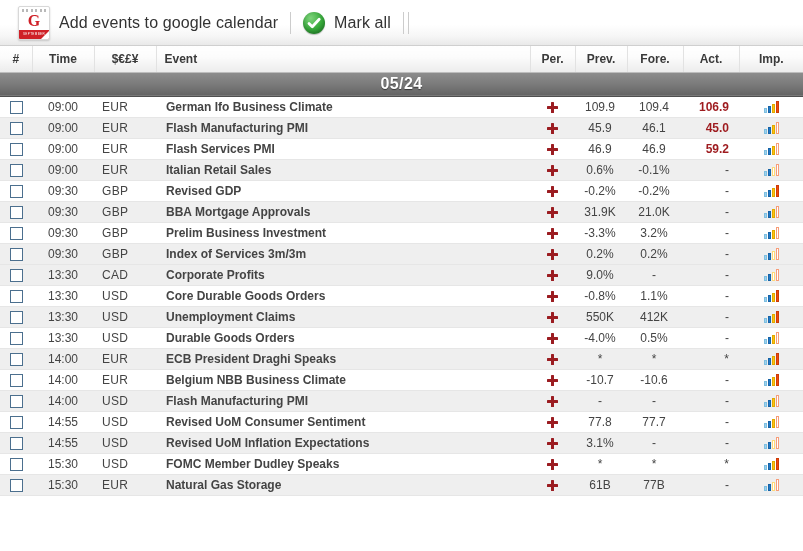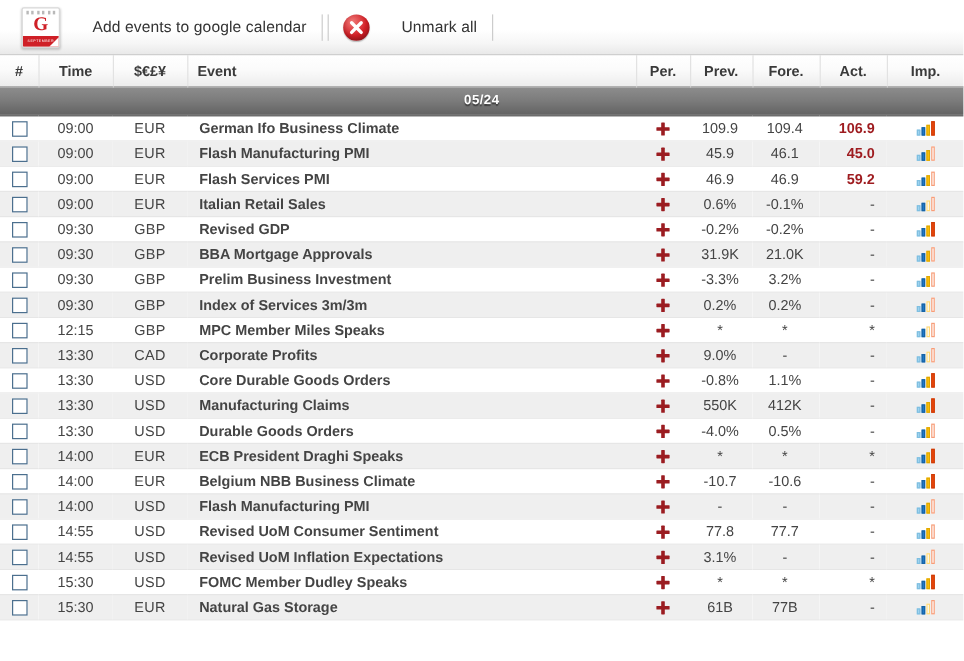--- a/index.html
+++ b/index.html
@@ -29,23 +29,23 @@
   }
   .tb-item {
     display: flex;
     align-items: center;
     height: 40px;
     padding: 0 10px;
     cursor: pointer;
     white-space: nowrap;
   }
   .tb-label {
-    font-size: 13px;
+    font-size: 16px;
     color: #333333;
-    margin-left: 27px;
+    margin-left: 9px;
     letter-spacing: 0.1px;
   }
   .tb-sep {
     width: 1px;
     height: 22px;
     background: #cccccc;
     margin: 0 2px;
   }
 
   
@@ -167,21 +167,21 @@
     white-space: nowrap;
   }
   #cal-table th.thc { text-align: center; padding: 0 4px; }
   #cal-table th:last-child { border-right: none; margin-left: 39px; }
 
   tr.date-row td {
     height: 21px;
     background: linear-gradient(to bottom, #8d8d8d 0%, #7b7b7b 50%, #636363 100%);
     color: #ffffff;
     font-weight: bold;
-    font-size: 11px;
+    font-size: 16px;
     text-align: center;
     letter-spacing: .4px;
     text-shadow: 0 1px 1px rgba(0,0,0,.5);
     border-top: 1px solid #9c9c9c;
     border-bottom: 1px solid #4f4f4f;
   }
 
   tr.ev-row { height: 18px; }
   tr.ev-row td {
     height: 21px;
@@ -191,21 +191,21 @@
     font-size: 12px;
     color: #444444;
     white-space: nowrap;
     overflow: hidden;
   }
   tr.ev-row.odd td { background: #ffffff; }
   tr.ev-row.even td { background: #efefef; }
 
   td.c-chk { text-align: center; padding: 0 !important; }
   td.c-time { text-align: center; color: #555555; }
-  td.c-cur  { text-align: center; color: #555555; letter-spacing: .3px; }
+  td.c-cur  { color: #555555; letter-spacing: .3px; }
   td.c-event { font-weight: bold; color: #2f2f2f; padding-left: 10px !important; }
   td.c-per  { text-align: center; padding: 0 !important; }
   td.c-num  { text-align: center; padding-right: 10px !important; color: #4a4a4a; }
   td.c-act  { text-align: right; padding-right: 10px !important; color: #4a4a4a; }
   td.c-act.hl { color: #9e1b1f; font-weight: bold; }
   td.c-imp  { text-align: center; padding: 0 !important; }
 
   .chk {
     display: inline-block;
     width: 11px; height: 11px;
@@ -271,31 +271,31 @@
       </span>
       <span class="gcal-g">G</span>
       <span class="gcal-band">SEPTEMBER</span>
       <span class="gcal-fold"></span>
     </span>
     <span class="tb-label">Add events to google calendar</span>
   </div>
 
   <span class="tb-sep"></span>
 
-
-  <span class="tb-sep"></span>
-
   <div class="tb-item">
-    <span class="circ-icon circ-red">
+    <span class="circ-icon circ-green">
       <svg width="22" height="22" viewBox="0 0 22 22">
-        <path d="M7 7 L15 15 M15 7 L7 15" stroke="#ffffff" stroke-width="2.8" fill="none" stroke-linecap="round"></path>
+        <path d="M6 11.4 L9.3 14.7 L16.2 7.2" stroke="#ffffff" stroke-width="2.8" fill="none" stroke-linecap="round" stroke-linejoin="round"></path>
       </svg>
     </span>
-    <span class="tb-label">Unmark all</span>
+    <span class="tb-label">Mark all</span>
   </div>
+
+  <span class="tb-sep"></span>
+
 
   <span class="tb-sep"></span>
 
 
 </div>
 
 <table id="cal-table">
   <colgroup>
     <col style="width:32px">
       <col style="width:62px">
@@ -445,196 +445,180 @@
         <td class="c-num">0.2%</td>
         <td class="c-num">0.2%</td>
         <td class="c-act">-</td>
         <td class="c-imp"><span class="imp">
             <b class="b1 f1"></b>
             <b class="b2 f2"></b>
             <b class="b3 h3"></b>
             <b class="b4 h4"></b>
           </span></td>
       </tr>
-      <tr class="ev-row odd">
-        <td class="c-chk"><span class="chk"></span></td>
-        <td class="c-time">12:15</td>
-        <td class="c-cur">GBP</td>
-        <td class="c-event">MPC Member Miles Speaks</td>
+      <tr class="ev-row even">
+        <td class="c-chk"><span class="chk"></span></td>
+        <td class="c-time">13:30</td>
+        <td class="c-cur">CAD</td>
+        <td class="c-event">Corporate Profits</td>
+        <td class="c-per"><span class="plus"></span></td>
+        <td class="c-num">9.0%</td>
+        <td class="c-num">-</td>
+        <td class="c-act">-</td>
+        <td class="c-imp"><span class="imp">
+            <b class="b1 f1"></b>
+            <b class="b2 f2"></b>
+            <b class="b3 h3"></b>
+            <b class="b4 h4"></b>
+          </span></td>
+      </tr>
+      <tr class="ev-row odd">
+        <td class="c-chk"><span class="chk"></span></td>
+        <td class="c-time">13:30</td>
+        <td class="c-cur">USD</td>
+        <td class="c-event">Core Durable Goods Orders</td>
+        <td class="c-per"><span class="plus"></span></td>
+        <td class="c-num">-0.8%</td>
+        <td class="c-num">1.1%</td>
+        <td class="c-act">-</td>
+        <td class="c-imp"><span class="imp">
+            <b class="b1 f1"></b>
+            <b class="b2 f2"></b>
+            <b class="b3 f3"></b>
+            <b class="b4 f4"></b>
+          </span></td>
+      </tr>
+      <tr class="ev-row even">
+        <td class="c-chk"><span class="chk"></span></td>
+        <td class="c-time">13:30</td>
+        <td class="c-cur">USD</td>
+        <td class="c-event">Unemployment Claims</td>
+        <td class="c-per"><span class="plus"></span></td>
+        <td class="c-num">550K</td>
+        <td class="c-num">412K</td>
+        <td class="c-act">-</td>
+        <td class="c-imp"><span class="imp">
+            <b class="b1 f1"></b>
+            <b class="b2 f2"></b>
+            <b class="b3 f3"></b>
+            <b class="b4 f4"></b>
+          </span></td>
+      </tr>
+      <tr class="ev-row odd">
+        <td class="c-chk"><span class="chk"></span></td>
+        <td class="c-time">13:30</td>
+        <td class="c-cur">USD</td>
+        <td class="c-event">Durable Goods Orders</td>
+        <td class="c-per"><span class="plus"></span></td>
+        <td class="c-num">-4.0%</td>
+        <td class="c-num">0.5%</td>
+        <td class="c-act">-</td>
+        <td class="c-imp"><span class="imp">
+            <b class="b1 f1"></b>
+            <b class="b2 f2"></b>
+            <b class="b3 f3"></b>
+            <b class="b4 h4"></b>
+          </span></td>
+      </tr>
+      <tr class="ev-row even">
+        <td class="c-chk"><span class="chk"></span></td>
+        <td class="c-time">14:00</td>
+        <td class="c-cur">EUR</td>
+        <td class="c-event">ECB President Draghi Speaks</td>
         <td class="c-per"><span class="plus"></span></td>
         <td class="c-num">*</td>
         <td class="c-num">*</td>
         <td class="c-act">*</td>
         <td class="c-imp"><span class="imp">
             <b class="b1 f1"></b>
             <b class="b2 f2"></b>
-            <b class="b3 h3"></b>
-            <b class="b4 h4"></b>
-          </span></td>
-      </tr>
-      <tr class="ev-row even">
-        <td class="c-chk"><span class="chk"></span></td>
-        <td class="c-time">13:30</td>
-        <td class="c-cur">CAD</td>
-        <td class="c-event">Corporate Profits</td>
-        <td class="c-per"><span class="plus"></span></td>
-        <td class="c-num">9.0%</td>
-        <td class="c-num">-</td>
-        <td class="c-act">-</td>
-        <td class="c-imp"><span class="imp">
-            <b class="b1 f1"></b>
-            <b class="b2 f2"></b>
-            <b class="b3 h3"></b>
-            <b class="b4 h4"></b>
-          </span></td>
-      </tr>
-      <tr class="ev-row odd">
-        <td class="c-chk"><span class="chk"></span></td>
-        <td class="c-time">13:30</td>
-        <td class="c-cur">USD</td>
-        <td class="c-event">Core Durable Goods Orders</td>
-        <td class="c-per"><span class="plus"></span></td>
-        <td class="c-num">-0.8%</td>
-        <td class="c-num">1.1%</td>
-        <td class="c-act">-</td>
-        <td class="c-imp"><span class="imp">
-            <b class="b1 f1"></b>
-            <b class="b2 f2"></b>
             <b class="b3 f3"></b>
             <b class="b4 f4"></b>
           </span></td>
       </tr>
-      <tr class="ev-row even">
-        <td class="c-chk"><span class="chk"></span></td>
-        <td class="c-time">13:30</td>
-        <td class="c-cur">USD</td>
-        <td class="c-event">Manufacturing Claims</td>
-        <td class="c-per"><span class="plus"></span></td>
-        <td class="c-num">550K</td>
-        <td class="c-num">412K</td>
-        <td class="c-act">-</td>
-        <td class="c-imp"><span class="imp">
-            <b class="b1 f1"></b>
-            <b class="b2 f2"></b>
-            <b class="b3 f3"></b>
-            <b class="b4 f4"></b>
-          </span></td>
-      </tr>
-      <tr class="ev-row odd">
-        <td class="c-chk"><span class="chk"></span></td>
-        <td class="c-time">13:30</td>
-        <td class="c-cur">USD</td>
-        <td class="c-event">Durable Goods Orders</td>
-        <td class="c-per"><span class="plus"></span></td>
-        <td class="c-num">-4.0%</td>
-        <td class="c-num">0.5%</td>
-        <td class="c-act">-</td>
-        <td class="c-imp"><span class="imp">
-            <b class="b1 f1"></b>
-            <b class="b2 f2"></b>
-            <b class="b3 f3"></b>
-            <b class="b4 h4"></b>
-          </span></td>
-      </tr>
-      <tr class="ev-row even">
+      <tr class="ev-row odd">
         <td class="c-chk"><span class="chk"></span></td>
         <td class="c-time">14:00</td>
         <td class="c-cur">EUR</td>
-        <td class="c-event">ECB President Draghi Speaks</td>
+        <td class="c-event">Belgium NBB Business Climate</td>
+        <td class="c-per"><span class="plus"></span></td>
+        <td class="c-num">-10.7</td>
+        <td class="c-num">-10.6</td>
+        <td class="c-act">-</td>
+        <td class="c-imp"><span class="imp">
+            <b class="b1 f1"></b>
+            <b class="b2 f2"></b>
+            <b class="b3 f3"></b>
+            <b class="b4 f4"></b>
+          </span></td>
+      </tr>
+      <tr class="ev-row even">
+        <td class="c-chk"><span class="chk"></span></td>
+        <td class="c-time">14:00</td>
+        <td class="c-cur">USD</td>
+        <td class="c-event">Flash Manufacturing PMI</td>
+        <td class="c-per"><span class="plus"></span></td>
+        <td class="c-num">-</td>
+        <td class="c-num">-</td>
+        <td class="c-act">-</td>
+        <td class="c-imp"><span class="imp">
+            <b class="b1 f1"></b>
+            <b class="b2 f2"></b>
+            <b class="b3 f3"></b>
+            <b class="b4 h4"></b>
+          </span></td>
+      </tr>
+      <tr class="ev-row odd">
+        <td class="c-chk"><span class="chk"></span></td>
+        <td class="c-time">14:55</td>
+        <td class="c-cur">USD</td>
+        <td class="c-event">Revised UoM Consumer Sentiment</td>
+        <td class="c-per"><span class="plus"></span></td>
+        <td class="c-num">77.8</td>
+        <td class="c-num">77.7</td>
+        <td class="c-act">-</td>
+        <td class="c-imp"><span class="imp">
+            <b class="b1 f1"></b>
+            <b class="b2 f2"></b>
+            <b class="b3 f3"></b>
+            <b class="b4 h4"></b>
+          </span></td>
+      </tr>
+      <tr class="ev-row even">
+        <td class="c-chk"><span class="chk"></span></td>
+        <td class="c-time">14:55</td>
+        <td class="c-cur">USD</td>
+        <td class="c-event">Revised UoM Inflation Expectations</td>
+        <td class="c-per"><span class="plus"></span></td>
+        <td class="c-num">3.1%</td>
+        <td class="c-num">-</td>
+        <td class="c-act">-</td>
+        <td class="c-imp"><span class="imp">
+            <b class="b1 f1"></b>
+            <b class="b2 f2"></b>
+            <b class="b3 h3"></b>
+            <b class="b4 h4"></b>
+          </span></td>
+      </tr>
+      <tr class="ev-row odd">
+        <td class="c-chk"><span class="chk"></span></td>
+        <td class="c-time">15:30</td>
+        <td class="c-cur">USD</td>
+        <td class="c-event">FOMC Member Dudley Speaks</td>
         <td class="c-per"><span class="plus"></span></td>
         <td class="c-num">*</td>
         <td class="c-num">*</td>
         <td class="c-act">*</td>
         <td class="c-imp"><span class="imp">
             <b class="b1 f1"></b>
             <b class="b2 f2"></b>
             <b class="b3 f3"></b>
             <b class="b4 f4"></b>
           </span></td>
       </tr>
-      <tr class="ev-row odd">
-        <td class="c-chk"><span class="chk"></span></td>
-        <td class="c-time">14:00</td>
-        <td class="c-cur">EUR</td>
-        <td class="c-event">Belgium NBB Business Climate</td>
-        <td class="c-per"><span class="plus"></span></td>
-        <td class="c-num">-10.7</td>
-        <td class="c-num">-10.6</td>
-        <td class="c-act">-</td>
-        <td class="c-imp"><span class="imp">
-            <b class="b1 f1"></b>
-            <b class="b2 f2"></b>
-            <b class="b3 f3"></b>
-            <b class="b4 f4"></b>
-          </span></td>
-      </tr>
-      <tr class="ev-row even">
-        <td class="c-chk"><span class="chk"></span></td>
-        <td class="c-time">14:00</td>
-        <td class="c-cur">USD</td>
-        <td class="c-event">Flash Manufacturing PMI</td>
-        <td class="c-per"><span class="plus"></span></td>
-        <td class="c-num">-</td>
-        <td class="c-num">-</td>
-        <td class="c-act">-</td>
-        <td class="c-imp"><span class="imp">
-            <b class="b1 f1"></b>
-            <b class="b2 f2"></b>
-            <b class="b3 f3"></b>
-            <b class="b4 h4"></b>
-          </span></td>
-      </tr>
-      <tr class="ev-row odd">
-        <td class="c-chk"><span class="chk"></span></td>
-        <td class="c-time">14:55</td>
-        <td class="c-cur">USD</td>
-        <td class="c-event">Revised UoM Consumer Sentiment</td>
-        <td class="c-per"><span class="plus"></span></td>
-        <td class="c-num">77.8</td>
-        <td class="c-num">77.7</td>
-        <td class="c-act">-</td>
-        <td class="c-imp"><span class="imp">
-            <b class="b1 f1"></b>
-            <b class="b2 f2"></b>
-            <b class="b3 f3"></b>
-            <b class="b4 h4"></b>
-          </span></td>
-      </tr>
-      <tr class="ev-row even">
-        <td class="c-chk"><span class="chk"></span></td>
-        <td class="c-time">14:55</td>
-        <td class="c-cur">USD</td>
-        <td class="c-event">Revised UoM Inflation Expectations</td>
-        <td class="c-per"><span class="plus"></span></td>
-        <td class="c-num">3.1%</td>
-        <td class="c-num">-</td>
-        <td class="c-act">-</td>
-        <td class="c-imp"><span class="imp">
-            <b class="b1 f1"></b>
-            <b class="b2 f2"></b>
-            <b class="b3 h3"></b>
-            <b class="b4 h4"></b>
-          </span></td>
-      </tr>
-      <tr class="ev-row odd">
-        <td class="c-chk"><span class="chk"></span></td>
-        <td class="c-time">15:30</td>
-        <td class="c-cur">USD</td>
-        <td class="c-event">FOMC Member Dudley Speaks</td>
-        <td class="c-per"><span class="plus"></span></td>
-        <td class="c-num">*</td>
-        <td class="c-num">*</td>
-        <td class="c-act">*</td>
-        <td class="c-imp"><span class="imp">
-            <b class="b1 f1"></b>
-            <b class="b2 f2"></b>
-            <b class="b3 f3"></b>
-            <b class="b4 f4"></b>
-          </span></td>
-      </tr>
       <tr class="ev-row even">
         <td class="c-chk"><span class="chk"></span></td>
         <td class="c-time">15:30</td>
         <td class="c-cur">EUR</td>
         <td class="c-event">Natural Gas Storage</td>
         <td class="c-per"><span class="plus"></span></td>
         <td class="c-num">61B</td>
         <td class="c-num">77B</td>
         <td class="c-act">-</td>
         <td class="c-imp"><span class="imp">

